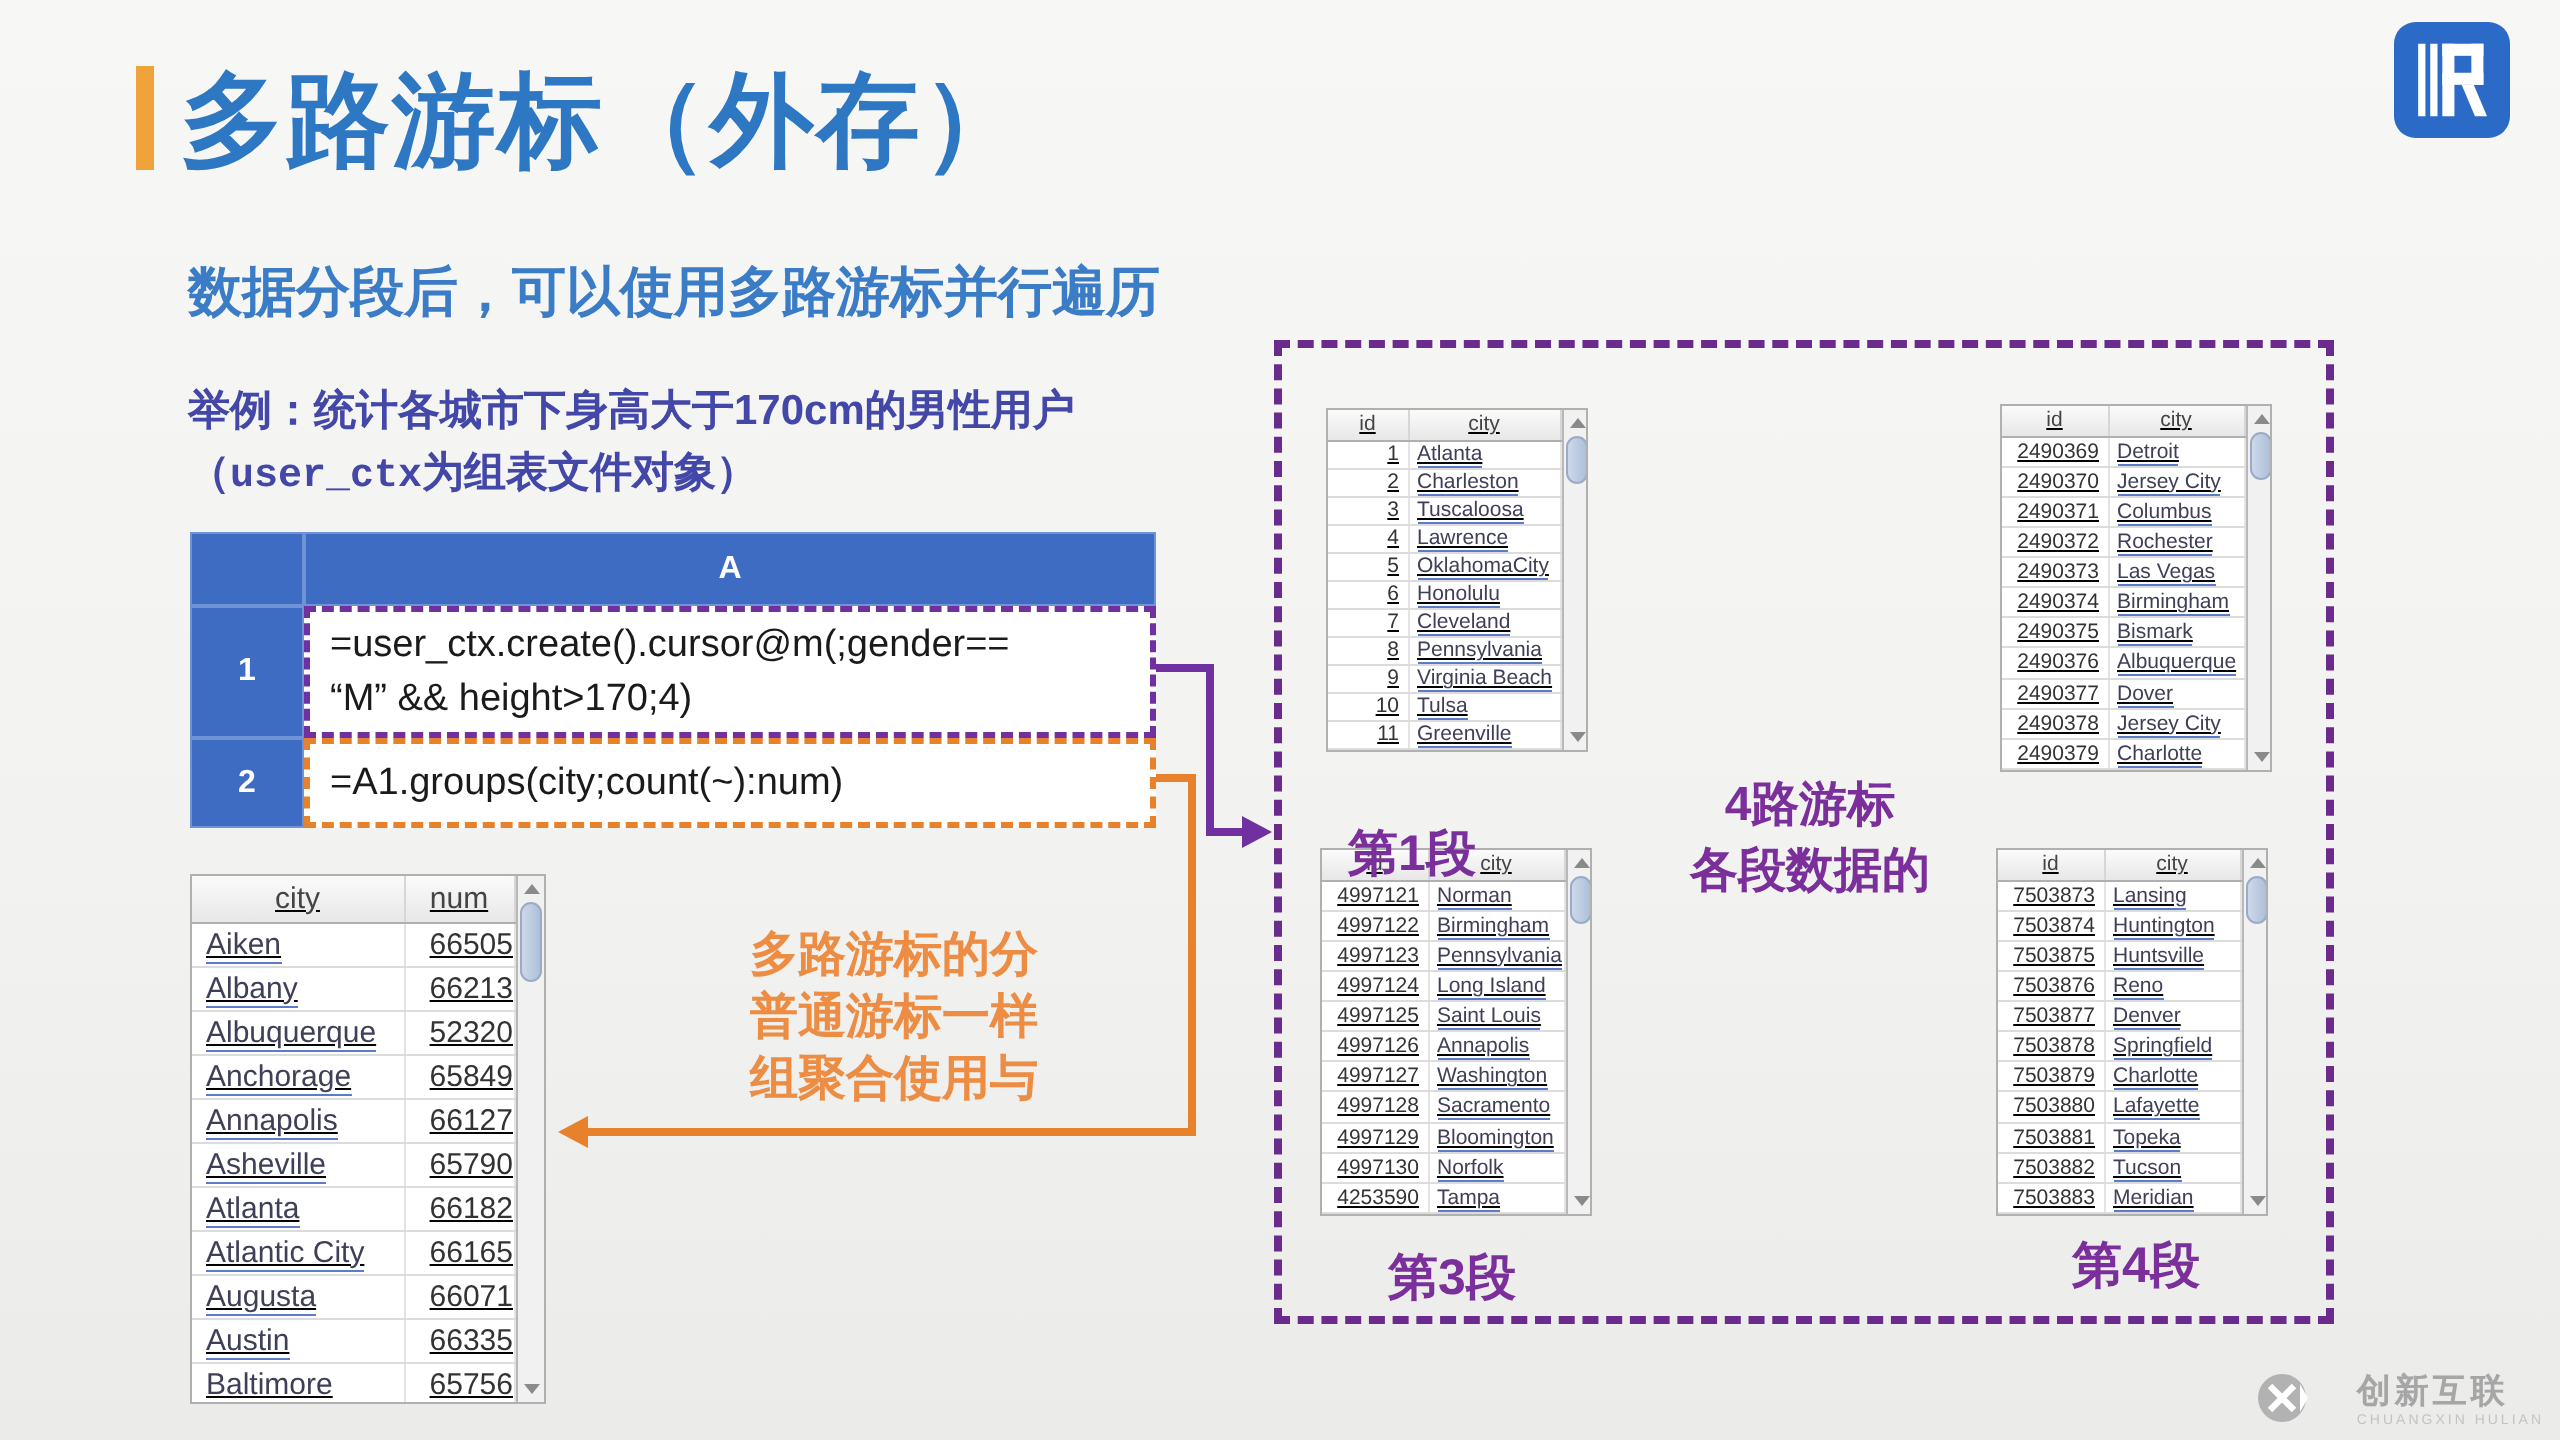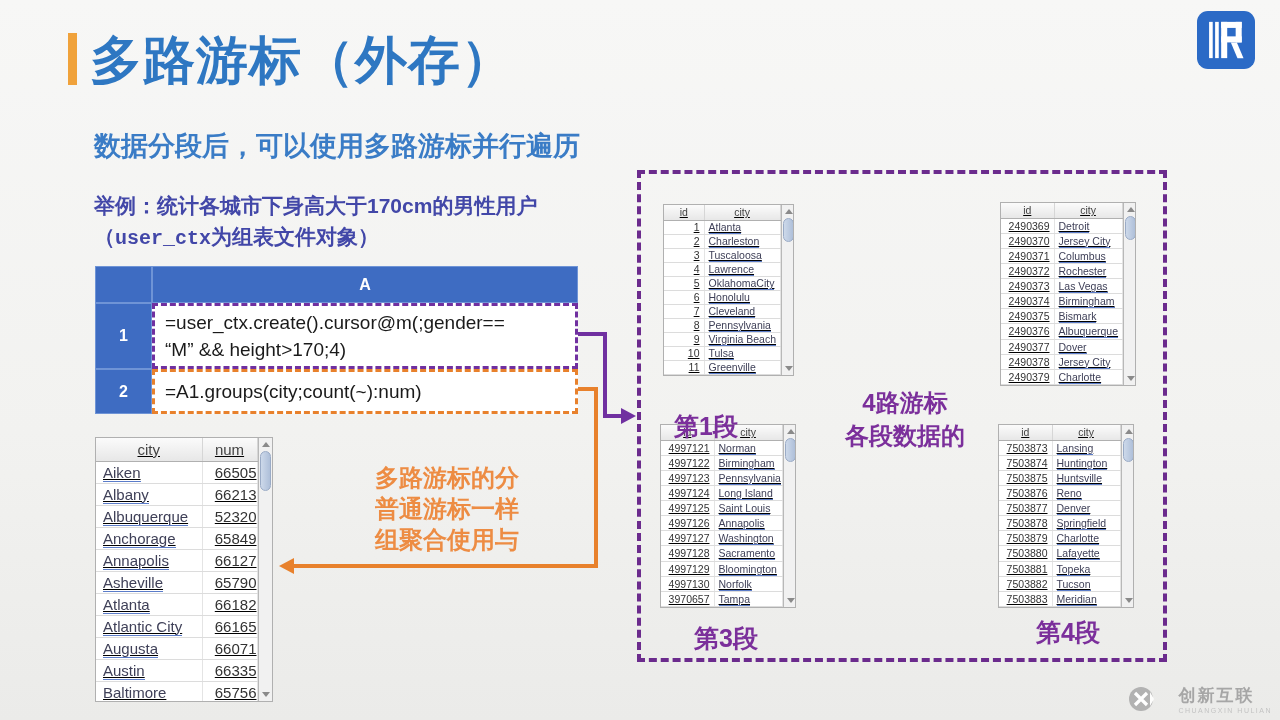--- a/index.html
+++ b/index.html
@@ -368,21 +368,21 @@
           </tr>
           <tr>
             <td class="idcell">4997129</td>
             <td><span class="cell-link">Bloomington</span></td>
           </tr>
           <tr>
             <td class="idcell">4997130</td>
             <td><span class="cell-link">Norfolk</span></td>
           </tr>
           <tr>
-            <td class="idcell">3970657</td>
+            <td class="idcell">4253590</td>
             <td><span class="cell-link">Tampa</span></td>
           </tr>
         </tbody>
     </table>
     <div class="scrollbar">
       <div class="sb-btn">
           <i class="tri-up"></i>
         </div>
       <div class="sb-thumb" style="height:24px"></div>
       <div class="sb-spacer"></div>

